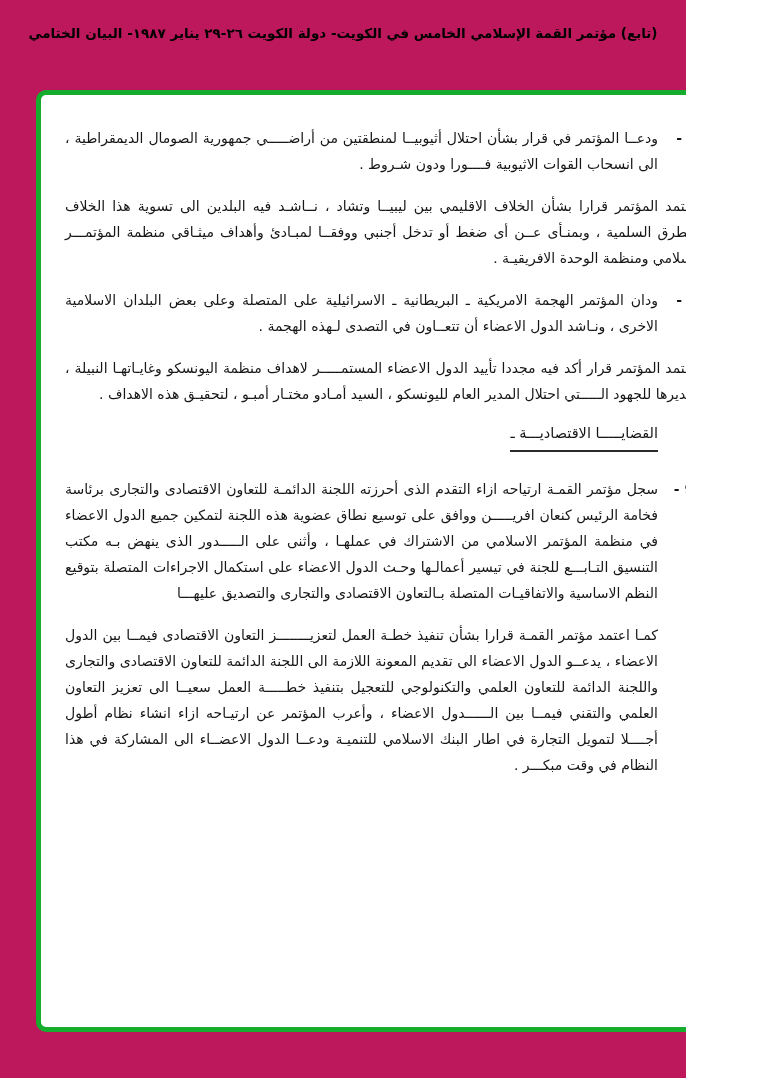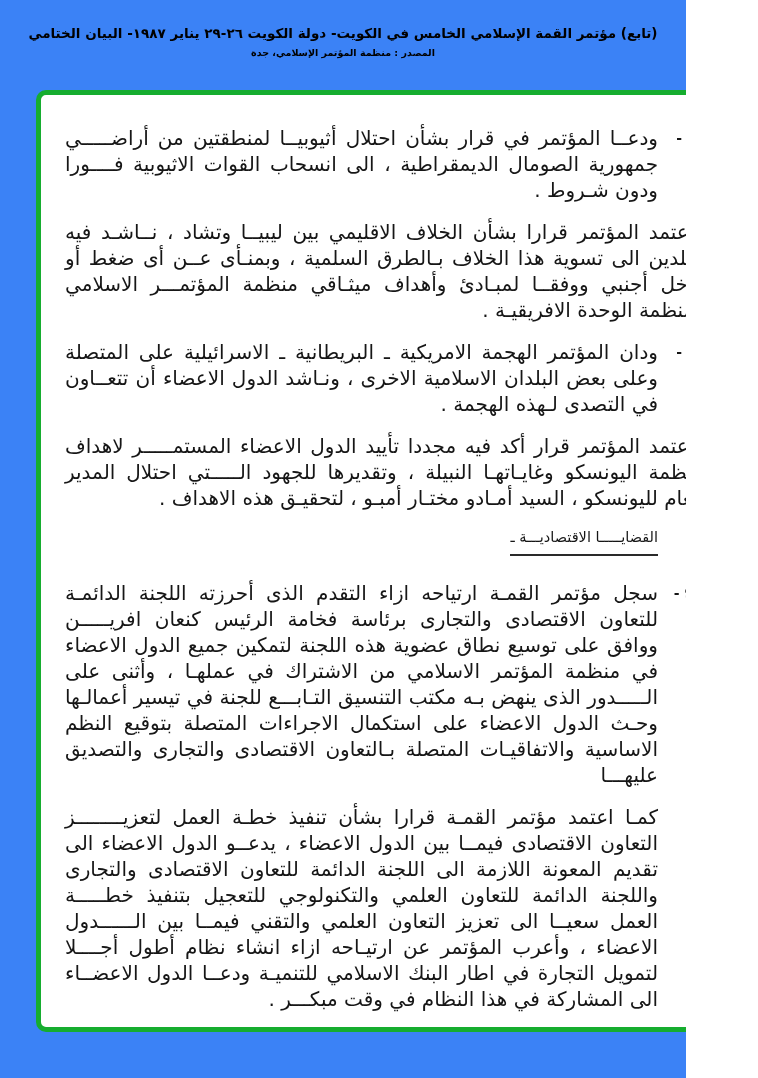--- a/index.html
+++ b/index.html
@@ -5,21 +5,21 @@
   html, body {
     margin: 0;
     padding: 0;
     background: #ffffff;
     font-family: "DejaVu Sans", sans-serif;
   }
   .page {
     position: relative;
     width: 686px;
     height: 1078px;
-    background: #3b82f6;
+    background: #be185d;
     direction: rtl;
     color: #161616;
     overflow: hidden;
   }
   .header {
     text-align: center;
     padding-top: 25px;
     direction: rtl;
   }
   .title {
@@ -57,21 +57,21 @@
     width: 46px;
     font-size: 14px;
     line-height: 26px;
     white-space: nowrap;
     text-align: right;
     color: #161616;
     font-weight: bold;
   }
   .ptext {
     flex: 1;
-    font-size: 20px;
+    font-size: 14px;
     line-height: 26px;
     text-align: justify;
     color: #161616;
   }
   .heading-row {
     margin: 16px 46px 24px 0;
     direction: rtl;
   }
   .heading {
     display: inline-block;
@@ -92,21 +92,20 @@
     color: #111111;
   }
 </style>
 </head>
 <body>
 
 <div class="page">
 
   <div class="header">
     <div class="title">(تابع) مؤتمر القمة الإسلامي الخامس في الكويت- دولة الكويت ٢٦-٢٩ يناير ١٩٨٧- البيان الختامي</div>
-    <div class="source">المصدر : منظمة المؤتمر الإسلامي، جدة</div>
   </div>
 
   <div class="frame" style="border-color: rgb(22, 173, 47);">
 
     <div class="para">
       <div class="num">٥٥ -</div>
       <div class="ptext">ودعــا المؤتمر في قرار بشأن احتلال أثيوبيــا لمنطقتين من أراضـــــي جمهورية الصومال الديمقراطية ، الى انسحاب القوات الاثيوبية فــــورا ودون شـروط .</div>
     </div>
 
     <div class="para">

